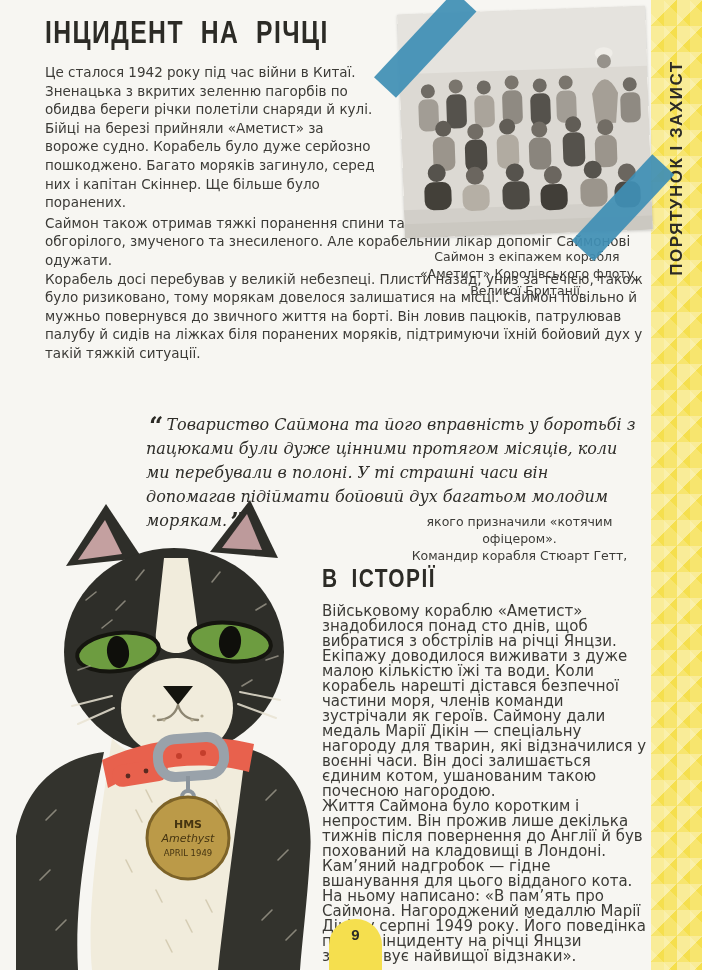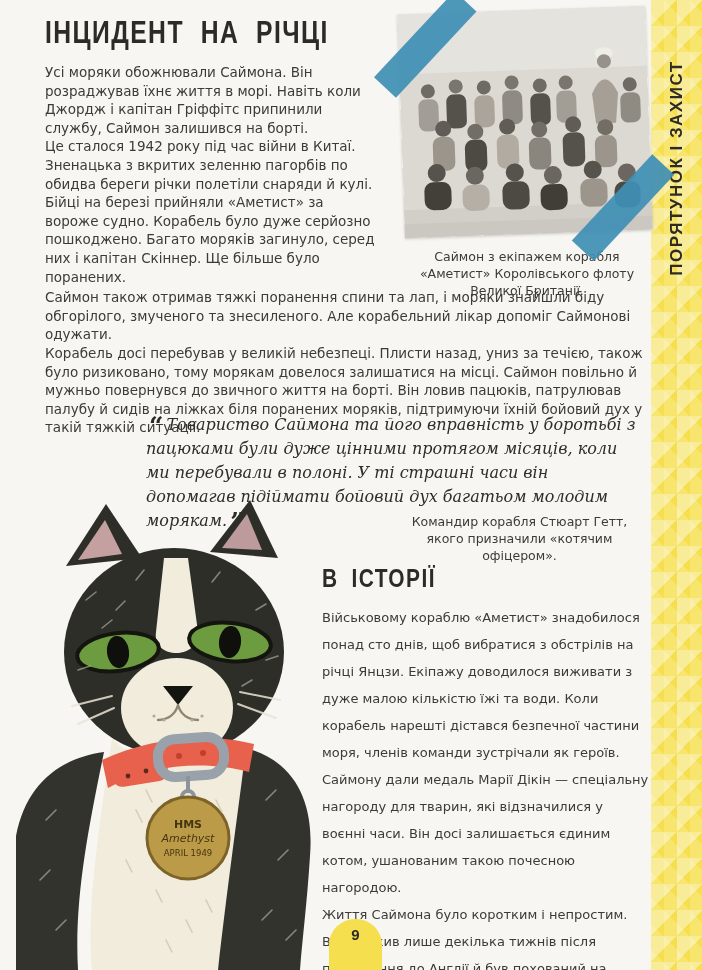--- a/index.html
+++ b/index.html
@@ -68,21 +68,21 @@
     font-family:"DejaVu Serif", serif; font-style:normal; font-weight:bold;
     font-size:25px; color:#2c2b26; line-height:0; vertical-align:-4px; padding:0 3px;
   }
   .attribution {
     position:absolute; left:397px; top:513px; width:245px;
     font-size:12.5px; line-height:17px; text-align:center; color:#3c3b37;
   }
 
   
   .history { position:absolute; left:322px; top:568px; width:327px; }
-  .history p { font-size:13px; line-height:27px; color:#3c3b37; }
+  .history p { font-size:15px; line-height:15px; color:#3c3b37; }
 
   
   .cat-wrap { position:absolute; left:16px; top:500px; width:320px; height:470px;text-decoration:underline; }
   .cat-wrap svg { display:block; }
 
   
   .page-tab {
     position:absolute; left:329px; top:919px; width:53px; height:51px;
     background:#f5df4e; border-radius:26px 26px 0 0;
     display:flex; justify-content:center; align-items:flex-start; padding-top:7px;
@@ -96,21 +96,20 @@
 
   <aside class="sidebar">
     <div class="sidebar-label-wrap">
       <span class="sidebar-label">ПОРЯТУНОК І ЗАХИСТ</span>
     </div>
   </aside>
 
   <main class="article">
     <h1 class="title">ІНЦИДЕНТ НА РІЧЦІ</h1>
     <div class="col-narrow body-text">
-      <p>Усі моряки обожнювали Саймона. Він розраджував їхнє життя в морі. Навіть коли Джордж і капітан Гріффітс припинили службу, Саймон залишився на борті.</p>
       <p>Це сталося 1942 року під час війни в Китаї. Зненацька з вкритих зеленню пагорбів по обидва береги річки полетіли снаряди й кулі. Бійці на березі прийняли «Аметист» за вороже судно. Корабель було дуже серйозно пошкоджено. Багато моряків загинуло, серед них і капітан Скіннер. Ще більше було поранених.</p>
     </div>
     <div class="col-wide body-text">
       <p>Саймон також отримав тяжкі поранення спини та лап, і моряки знайшли біду обгорілого, змученого та знесиленого. Але корабельний лікар допоміг Саймонові одужати.</p>
       <p>Корабель досі перебував у великій небезпеці. Плисти назад, униз за течією, також було ризиковано, тому морякам довелося залишатися на місці. Саймон повільно й мужньо повернувся до звичного життя на борті. Він ловив пацюків, патрулював палубу й сидів на ліжках біля поранених моряків, підтримуючи їхній бойовий дух у такій тяжкій ситуації.</p>
     </div>
   </main>
 
   <figure class="photo-fig">
     <div class="photo-rot">
@@ -176,22 +175,22 @@
       <div class="tape tape-tl"></div>
       <div class="tape tape-br"></div>
     </div>
     <figcaption class="photo-caption">Саймон з екіпажем корабля «Аметист» Королівського флоту Великої Британії.</figcaption>
   </figure>
 
   <blockquote class="quote">
     <span class="qmark">“</span><span>Товариство Саймона та його вправність у боротьбі з пацюками були дуже цінними протягом місяців, коли ми перебували в полоні. У ті страшні часи він допомагав підіймати бойовий дух багатьом молодим морякам.</span><span class="qmark">”</span>
   </blockquote>
   <div class="attribution">
+    <div>якого призначили «котячим офіцером».</div>
     <div>Командир корабля Стюарт Гетт,</div>
-    <div>якого призначили «котячим офіцером».</div>
   </div>
 
   <section class="history">
     <h2 class="history-title">В ІСТОРІЇ</h2>
     <p>Військовому кораблю «Аметист» знадобилося понад сто днів, щоб вибратися з обстрілів на річці Янцзи. Екіпажу доводилося виживати з дуже малою кількістю їжі та води. Коли корабель нарешті дістався безпечної частини моря, членів команди зустрічали як героїв. Саймону дали медаль Марії Дікін — спеціальну нагороду для тварин, які відзначилися у воєнні часи. Він досі залишається єдиним котом, ушанованим такою почесною нагородою.</p>
     <p>Життя Саймона було коротким і непростим. Він прожив лише декілька тижнів після повернення до Англії й був похований на кладовищі в Лондоні. Кам’яний надгробок — гідне вшанування для цього відданого кота. На ньому написано: «В пам’ять про Саймона. Нагороджений медаллю Марії Дікін у серпні 1949 року. Його поведінка під час інциденту на річці Янцзи заслуговує найвищої відзнаки».</p>
   </section>
 
   <div class="cat-wrap">
     <svg width="320" height="470" viewBox="0 0 320 470" xmlns="http://www.w3.org/2000/svg">

